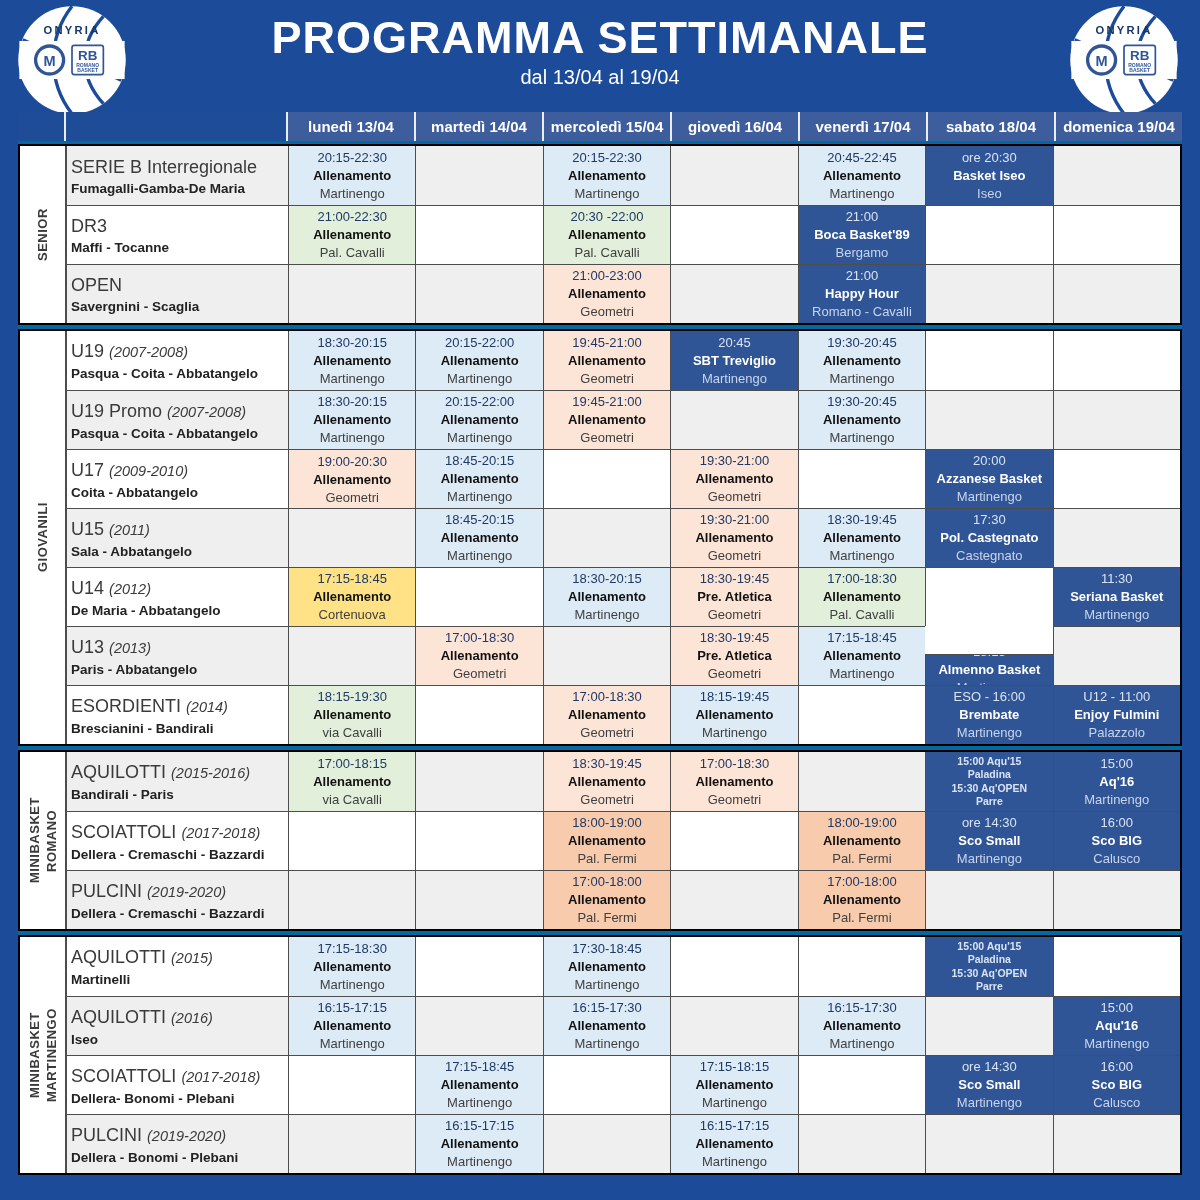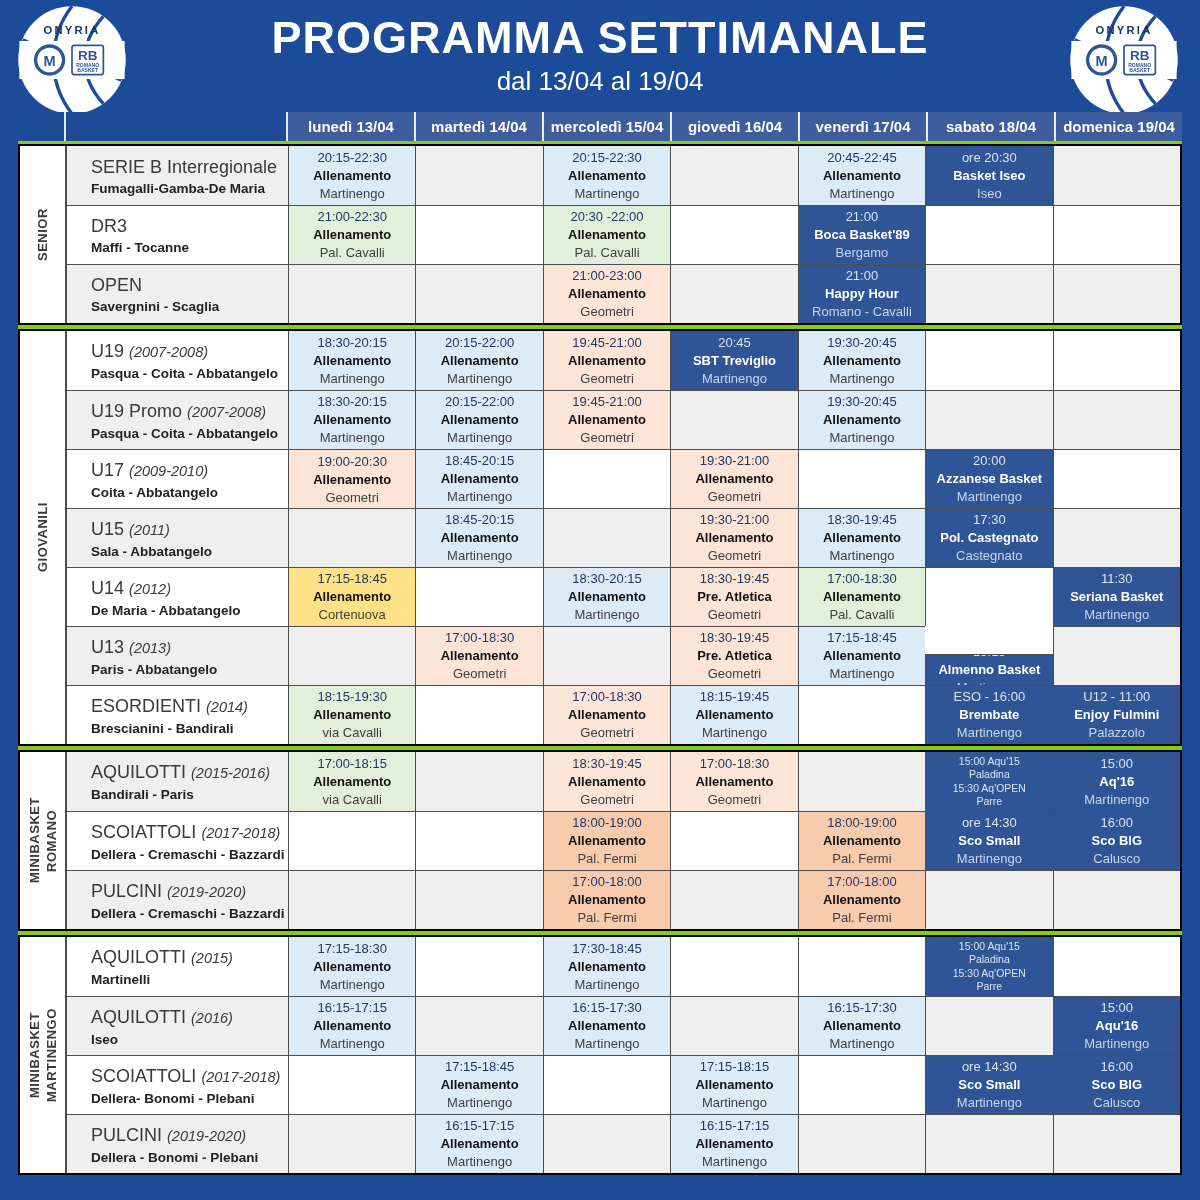--- a/index.html
+++ b/index.html
@@ -1,46 +1,46 @@
 <!DOCTYPE html>
 <html><head>
 <meta charset="utf-8">
 <style>
   html,body{margin:0;padding:0;}
   body{width:1200px;height:1200px;background:#1c4b99;font-family:"Liberation Sans",sans-serif;overflow:hidden;}
   .page{position:relative;width:1200px;height:1200px;background:#1c4b99;border-radius:31px;}
   .header-band{position:relative;height:110px;color:#fff;}
   .titles{position:absolute;left:0;right:0;top:0;text-align:center;}
   .title{font-size:45px;font-weight:bold;letter-spacing:1px;margin-top:12px;}
-  .subtitle{font-size:26px;margin-top:2px;}
+  .subtitle{font-size:20px;margin-top:2px;}
   .logo{position:absolute;top:4px;width:112px;height:112px;}
   .logo-left{left:16px;}
   .logo-right{left:1068px;}
-  .table-wrap{position:absolute;left:18px;top:112px;width:1164px;background:#84cc16;}
+  .table-wrap{position:absolute;left:18px;top:112px;width:1164px;background:#0369a1;}
   .header-row{display:grid;grid-template-columns:46px 222px repeat(7,1fr);height:29px;margin-bottom:3px;}
   .hcell{background:#3e5d9d;color:#fff;font-weight:bold;font-size:15px;display:flex;align-items:center;justify-content:center;border-left:2px solid #e9edf5;}
   .hcell.corner{background:#1e4c96;border-left:none;}
   .hcell.c2{border-left:2px solid #e9edf5;}
   .section{display:grid;grid-template-columns:46px 222px repeat(7,1fr);grid-auto-rows:59px;border:2px solid #000;margin-bottom:4px;background:#fff;}
   .section:last-child{margin-bottom:0;}
   .seclabel{grid-column:1;display:flex;align-items:center;justify-content:center;text-align:center;writing-mode:vertical-rl;transform:rotate(180deg);font-weight:bold;font-size:13px;letter-spacing:.5px;color:#3a3a3a;border-left:1px solid #4d4d4d;line-height:17px;white-space:pre-line;background:#fff;}
   .cell{border-left:1px solid #4d4d4d;border-top:1px solid #4d4d4d;display:flex;flex-direction:column;align-items:center;justify-content:center;text-align:center;overflow:hidden;padding:1px 2px;box-sizing:border-box;}
   .cell.r0{border-top:none;}
   .cell.shaded{background:#efefef;}
-  .teamcell{align-items:flex-start;text-align:left;padding-left:24px;justify-content:center;}
+  .teamcell{align-items:flex-start;text-align:left;padding-left:4px;justify-content:center;}
   .team-line1{font-size:18px;color:#3a3a3a;line-height:22px;}
   .team-year{font-style:italic;font-size:14.5px;color:#3a3a3a;}
   .team-coaches{font-weight:bold;font-size:13.5px;color:#222;margin-top:3px;}
   .line{font-size:13px;line-height:18px;color:#1f3864;}
   .line.mid{font-weight:bold;color:#111;}
   .line.venue{color:#3f3f3f;}
   .navy .line{color:#d9e3f3;}
   .navy .line.mid{color:#ffffff;}
   .navy .line.venue{color:#c8d5ec;}
-  .small-cell .line{font-size:10.5px;line-height:13.5px;color:#d9e3f3;font-weight:normal;}
+  .small-cell .line{font-size:10.5px;line-height:13.5px;color:#d9e3f3;font-weight:bold;}
 </style>
 </head>
 <body>
 
 <div class="page">
   <div class="header-band">
     <svg class="logo logo-left" viewBox="0 0 100 100">
       <circle cx="50" cy="50" r="48" fill="#ffffff"></circle>
       <path d="M50 2 C 28 30, 28 70, 50 98" stroke="#1c4b99" stroke-width="3" fill="none"></path>
       <path d="M78 11 C 56 35, 56 65, 78 89" stroke="#1c4b99" stroke-width="3" fill="none"></path>

